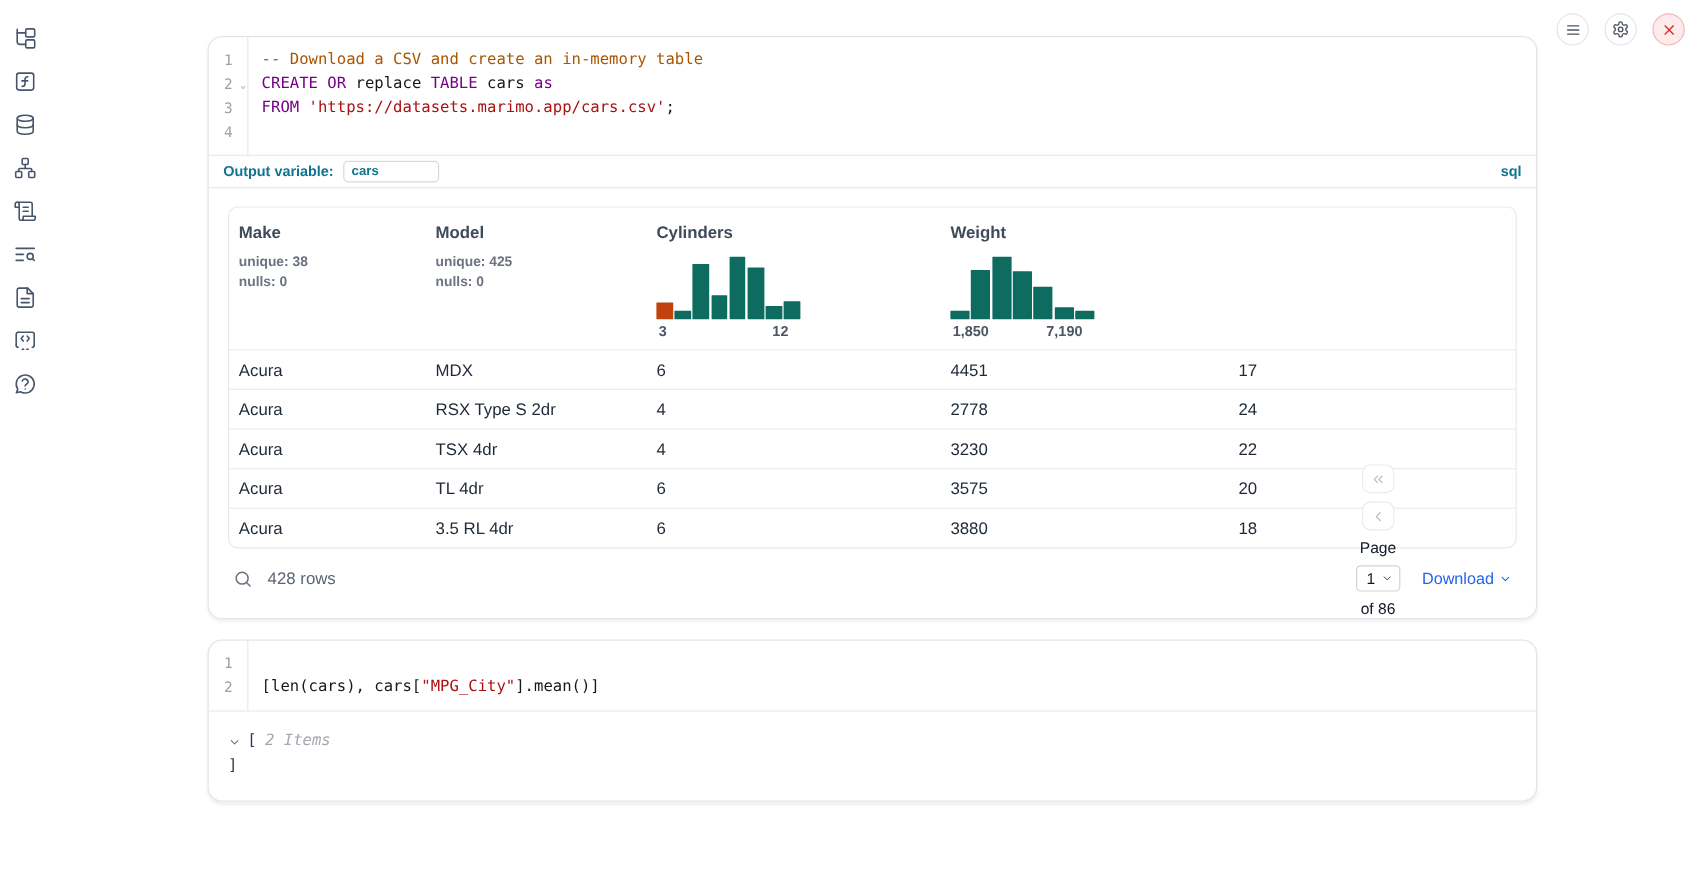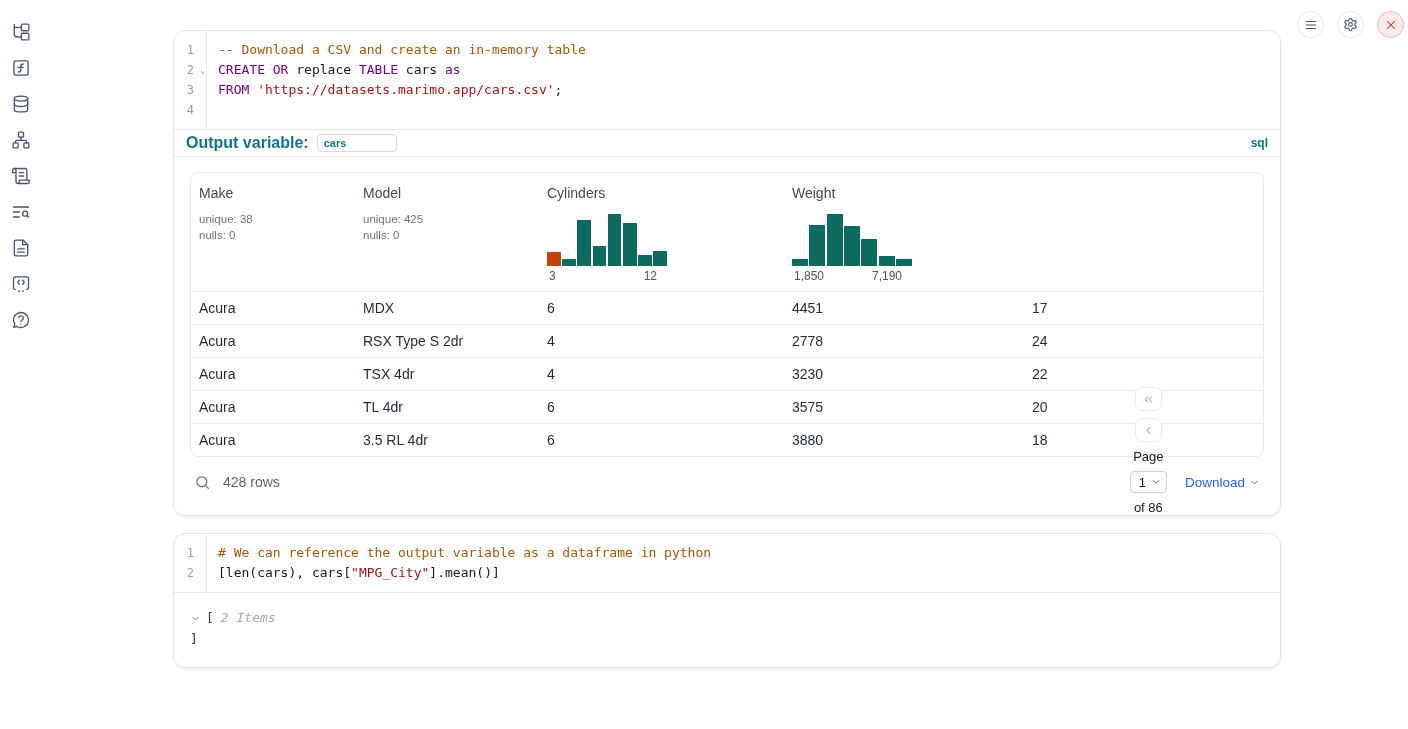--- a/index.html
+++ b/index.html
@@ -27,30 +27,30 @@
   .code-line { display:flex; line-height:20px; }
   .gutter { width:32px; flex:none; text-align:right; padding-right:12px; color:#9aa1aa; font-size:12px; position:relative; }
   .fold { position:absolute; right:1px; top:1px; font-size:8px; color:#8b93a0; }
   .code-text { padding-left:12px; white-space:pre; }
   .tok-keyword { color:#770088; }
   .tok-string  { color:#aa1111; }
   .tok-comment { color:#aa5500; }
   .tok-plain   { color:#15181d; }
 
   .cell-footer { display:flex; align-items:center; border-top:1px solid #e7e9ec; border-bottom:1px solid #e7e9ec; padding:4px 12px; }
-  .ov-label { color:#0e7490; font-weight:700; font-size:16px; }
+  .ov-label { color:#0e7490; font-weight:700; font-size:12px; }
   .ov-input { margin-left:8px; width:80px; height:18px; border:1px solid #d6d9de; border-radius:4px; font-size:11px; font-weight:700; color:#0e7490; padding:0 6px; font-family:"Liberation Sans", sans-serif; outline:none; }
   .lang-label { margin-left:auto; color:#0e7490; font-weight:700; font-size:12px; }
 
   .cell-output { padding:15px 16px 16px; }
 
   
   .table-wrapper { border:1px solid #e7e9ec; border-radius:8px; overflow:hidden; }
   .t-head, .t-row { display:grid; grid-template-columns:164px 184px 245px 240px 1fr; }
-  .th { padding:12px 8px 8px; }
+  .th { padding:12px 8px 8px;font-weight:bold; }
   .th-name { font-size:14px; color:#3f4a5a; }
   .th-stats { margin-top:10px; font-size:11.5px; color:#6b7280; line-height:16px; }
   .hist { margin-top:13px; width:120px; cursor:pointer; }
   .hist-bars { display:flex; align-items:flex-end; gap:1.5px; height:52px; }
   .hist-bar { flex:1; border-radius:0.5px; }
   .hist-labels { display:flex; justify-content:space-between; font-size:12px; color:#4b5563; margin-top:3px; padding:0 10px 0 2px; }
   .t-row { border-top:1px solid #e9ebee; height:33px; align-items:center; font-size:14px; color:#1f2937; }
   .td { padding:0 8px; overflow:hidden; white-space:nowrap; }
 
   .table-footer { display:flex; align-items:center; margin-top:8px; height:34px; padding:0 4px; }
@@ -349,21 +349,20 @@
             </svg>
         </div>
       </div>
     </div>
   </div>
 
   <div class="cell">
     <div class="code-area" style="border-bottom:1px solid #e7e9ec;">
         <div class="code-line">
           <span class="gutter">1</span>
-          <span class="code-text"><span class="tok-comment"># We can reference the output variable as a dataframe in python</span></span>
         </div>
         <div class="code-line">
           <span class="gutter">2</span>
           <span class="code-text"><span class="tok-plain">[len(cars), cars[</span><span class="tok-string">"MPG_City"</span><span class="tok-plain">].mean()]</span></span>
         </div>
       </div>
     <div class="tree">
       <div class="tree-head">
         <span class="tree-chevron">
           <svg width="11" height="11" viewBox="0 0 24 24">

